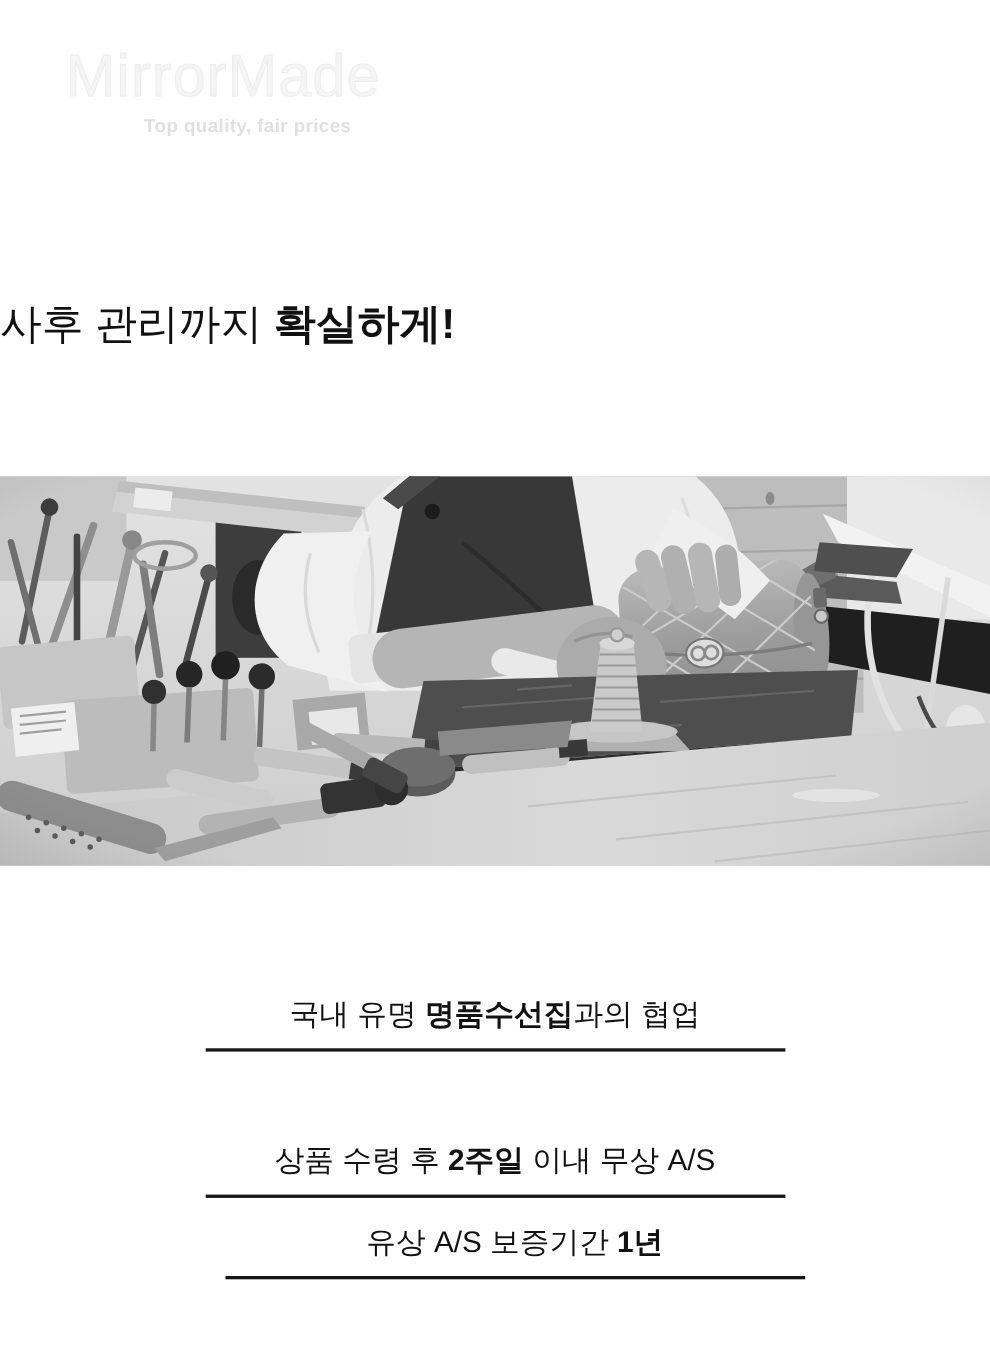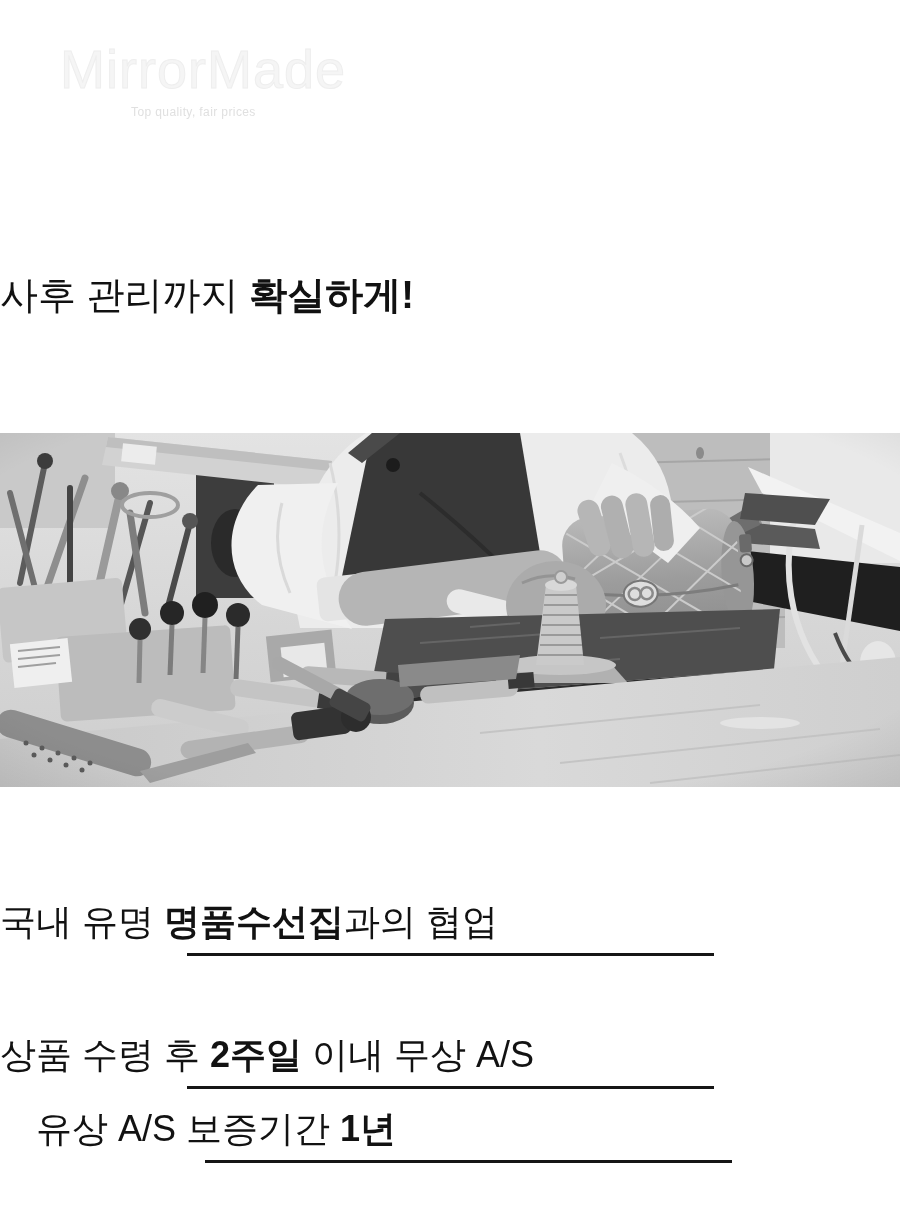--- a/index.html
+++ b/index.html
@@ -13,41 +13,41 @@
   }
   .watermark-brand {
     position:absolute; left:60px; top:38px;
     font-size:54px; font-weight:300; letter-spacing:1px;
     color:#f5f5f5;
     -webkit-text-stroke:1px #eeeeee;
     user-select:none; white-space:nowrap;
   }
   .watermark-tagline {
     position:absolute; left:131px; top:105px;
-    font-size:12px; font-weight:400; letter-spacing:0.4px;
+    font-size:17px; font-weight:700; letter-spacing:0.4px;
     color:#e0e0e0; white-space:nowrap;
   }
   .heading {
     position:absolute; top:272px; left:0; right:0;
     text-align:left;
     font-size:38px; line-height:46px;
     font-weight:500; color:#111111;
     white-space:nowrap;
   }
   .heading .hv { font-weight:800; }
   .photo-wrap {
     position:absolute; top:433px; left:0;
     width:900px; height:354px;
     background:#d8d8d8;
   }
   .photo-wrap svg { display:block; }
   .feature {
     position:absolute; left:0; right:0;
-    text-align:left;
-    font-size:36px; line-height:50px;
+    text-align:center;
+    font-size:27px; line-height:50px;
     font-weight:400; color:#121212;
     white-space:nowrap;
   }
   .feature .fb { font-weight:800; }
   .feature-underline {
     width:527px; height:3px;
     background:#161616;
     margin:6px auto 0 auto;
   }
   .f1 { top:897px; }

